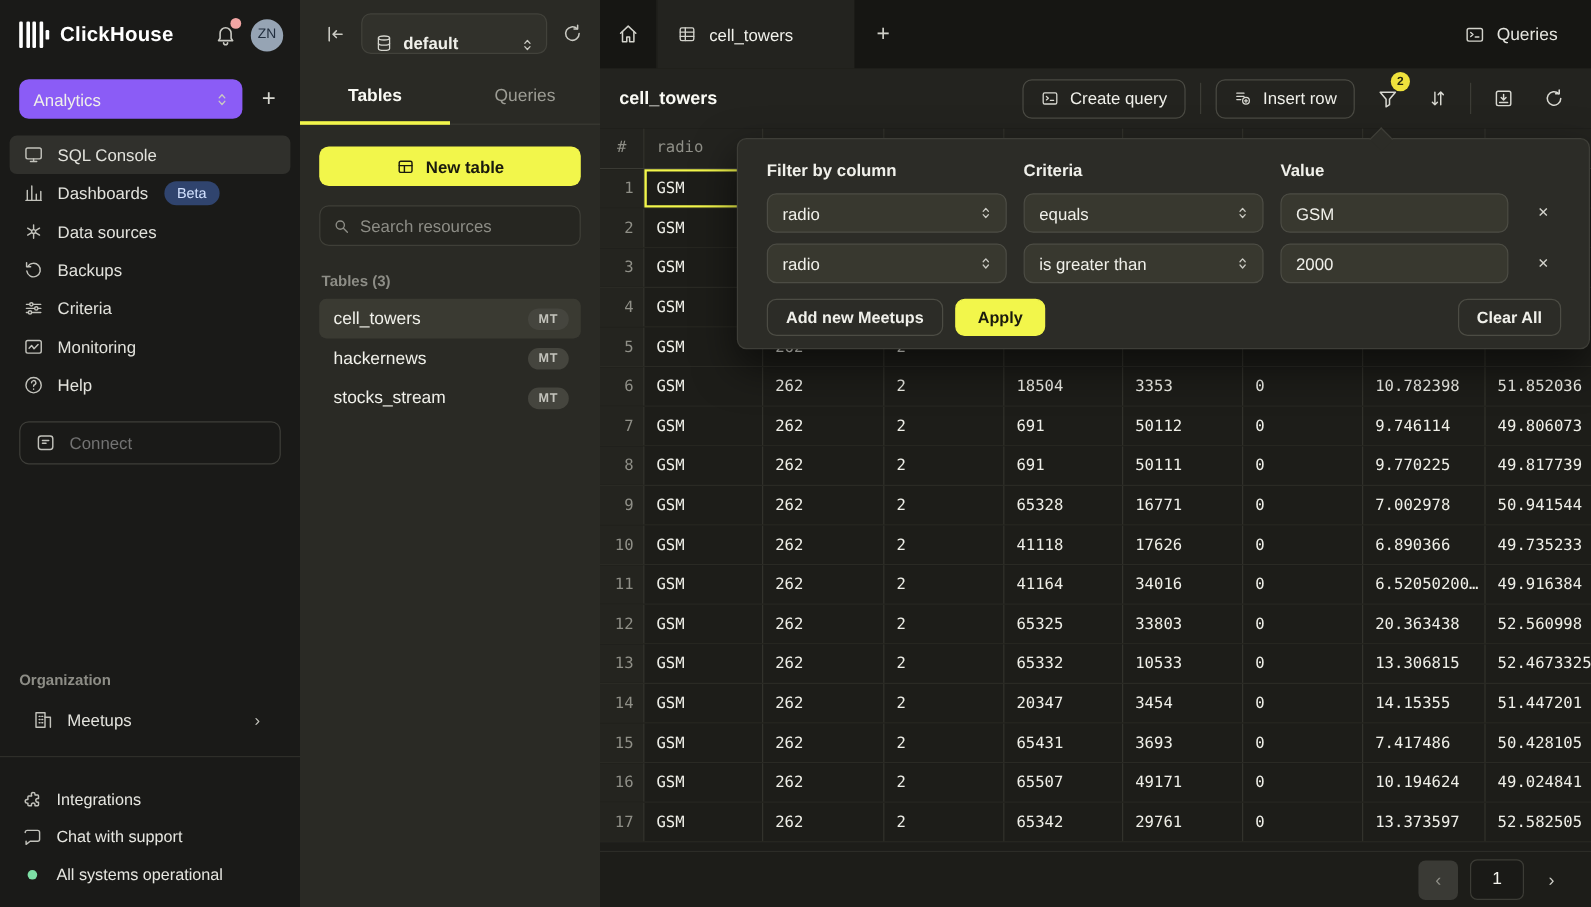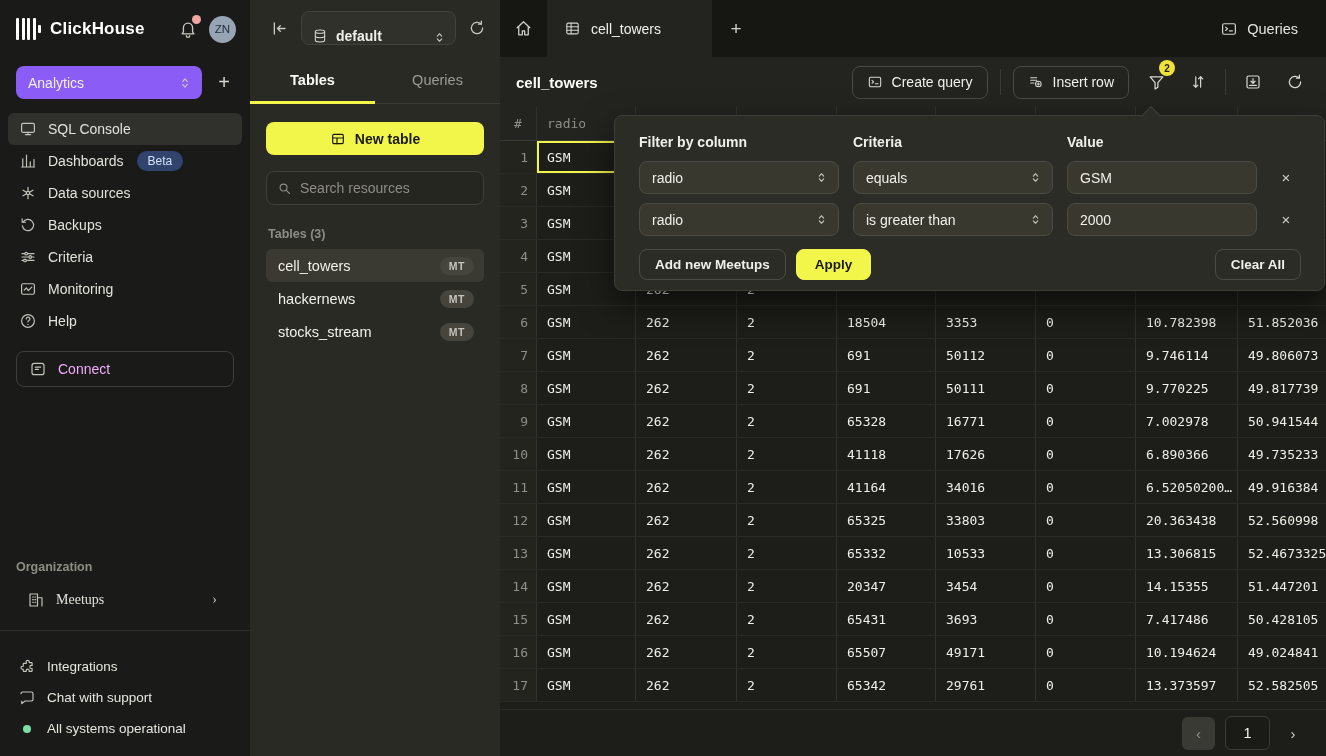--- a/index.html
+++ b/index.html
@@ -26,25 +26,25 @@
   .ws-row { display:flex; align-items:center; gap:12px; padding:8px 16px 14px 16px; }
   .ws-select { flex:1; height:33px; background:#8b5cf6; border-radius:8px; display:flex; align-items:center; padding:0 10px 0 12px; gap:6px; cursor:pointer; }
   .ws-select .lbl { flex:1; color:#f0f0ea; }
   .plus-btn { color:#d6d6cf; font-size:20px; font-weight:400; width:20px; text-align:center; cursor:pointer; }
   nav { padding:0 8px; }
   .nav-item { height:32px; display:flex; align-items:center; gap:11px; padding:0 10px; border-radius:6px; color:#e2e2dc; cursor:pointer; }
   .nav-item .icn { color:#c2c2bb; width:19px; }
   .nav-item.active { background:#30302c; }
   .nav-label { font-size:14px; }
   .beta-badge { background:#30446e; color:#d3e2ff; font-size:12px; padding:3px 11px; border-radius:11px; margin-left:2px; }
-  .connect-btn { margin:14px 16px 0 16px; height:36px; border:1px solid #3e3e39; border-radius:8px; display:flex; align-items:center; gap:11px; padding:0 12px; cursor:pointer; color:#f0abfc; }
+  .connect-btn { margin:14px 16px 0 16px; height:36px; border:1px solid #3e3e39; border-radius:8px; display:flex; align-items:center; gap:11px; padding:0 12px; cursor:pointer; color:#737373; }
   .connect-btn .icn { color:#c2c2bb; }
   .sb-bottom { margin-top:auto; padding-bottom:12px; }
   .org-label { color:#8d8d86; font-size:12.5px; font-weight:700; padding:0 16px; margin-bottom:10px; }
-  .meetups { margin:0 8px;font-family:Liberation Serif, serif; }
+  .meetups { margin:0 8px; }
   .sb-divider { border-top:1px solid #2e2e29; margin:14px 0 20px 0; }
   .foot-item { height:31px; display:flex; align-items:center; gap:11px; padding:0 18px; color:#e6e6e0; font-size:13.5px; cursor:pointer; }
   .foot-item .icn { color:#c2c2bb; width:18px; }
   .status-dot { width:8px; height:8px; border-radius:50%; background:#7ddfa5; margin:0 5px; }
 
   
   .explorer { width:250px; flex:none; background:#2a2a25; display:flex; flex-direction:column; }
   .ex-header { height:57px; border-bottom:1px solid #39392f00; display:flex; align-items:center; padding:0 14px 0 20px; gap:12px; }
   .ex-header .icn { color:#c9c9c2; cursor:pointer; }
   .db-select { flex:1; height:34px; border:1px solid #42423b; border-radius:8px; background:#31312b; display:flex; align-items:flex-end; gap:8px; padding:0 9px 0 10px; cursor:pointer; }

